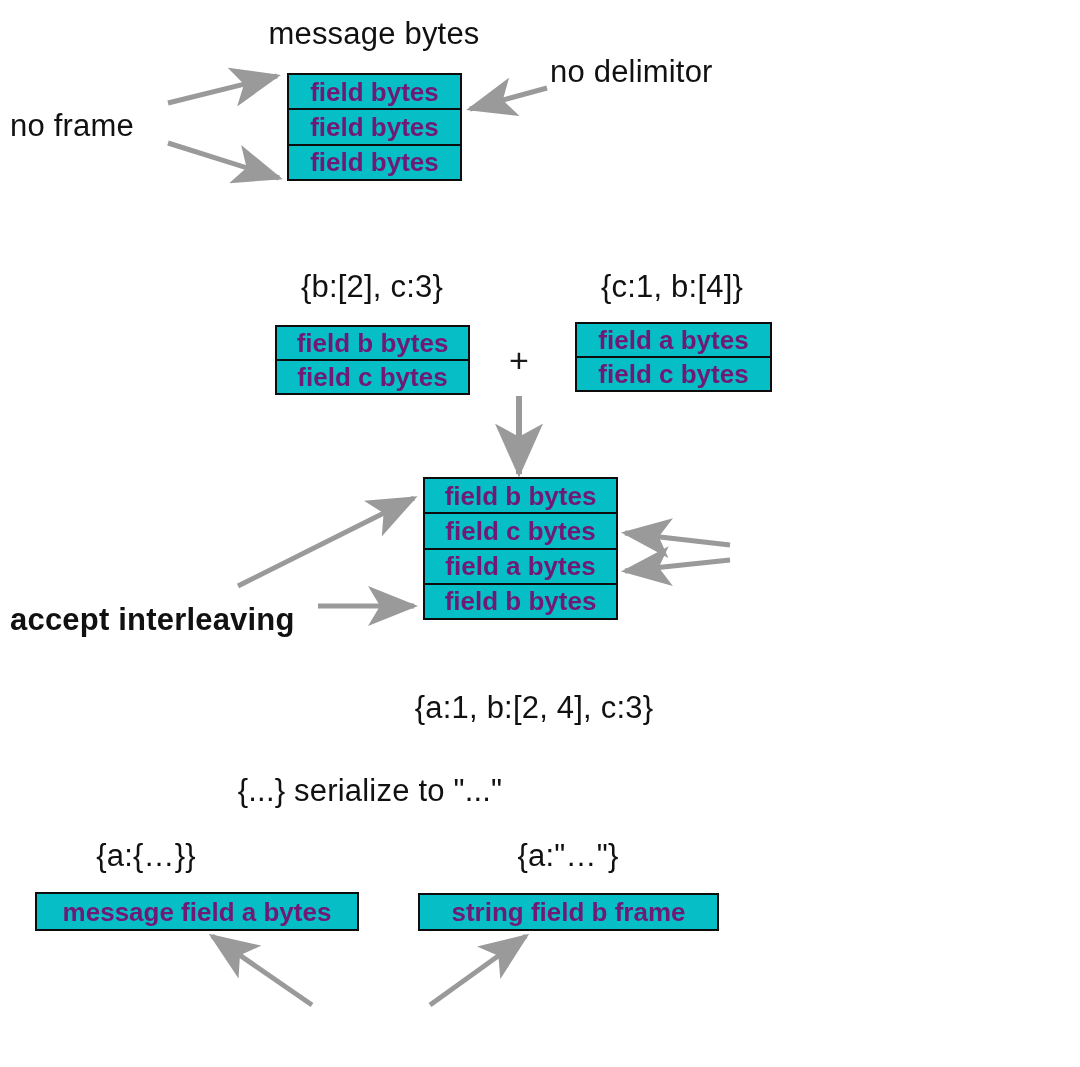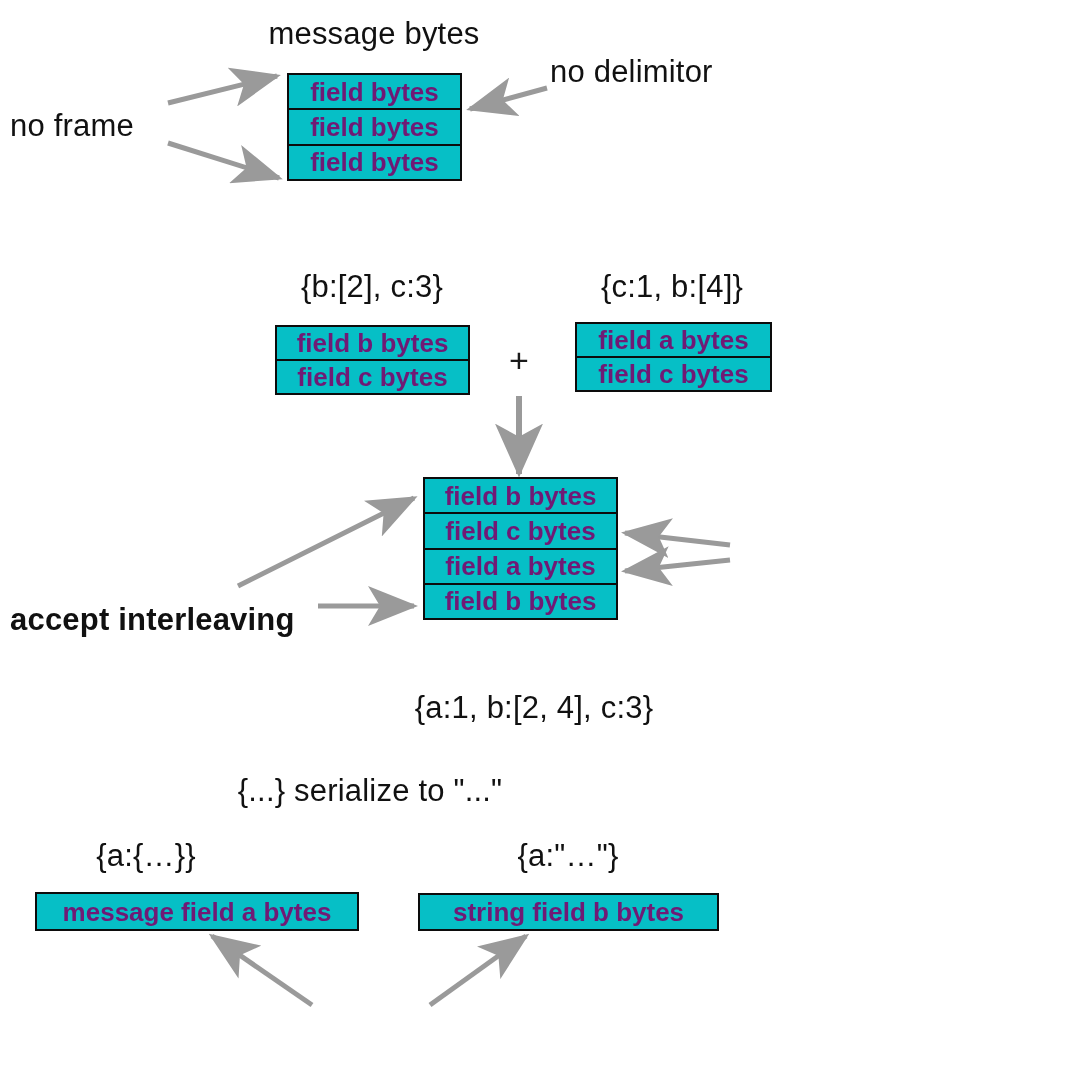--- a/index.html
+++ b/index.html
@@ -152,17 +152,17 @@
 
   <div class="label center" style="left:146px; top:840px;">{a:{…}}</div>
 
   <div class="label center" style="left:568px; top:840px;">{a:"…"}</div>
 
   <div class="byte-stack" style="left:3px; top:892px; width:324px; height:39px;margin-left:32px;">
     <div class="byte-row">message field a bytes</div>
   </div>
 
   <div class="byte-stack" style="left:418px; top:893px; width:301px; height:38px;">
-    <div class="byte-row">string field b bytes</div>
+    <div class="byte-row">string field b frame</div>
   </div>
 
 
 </div>
 
 </body></html>

